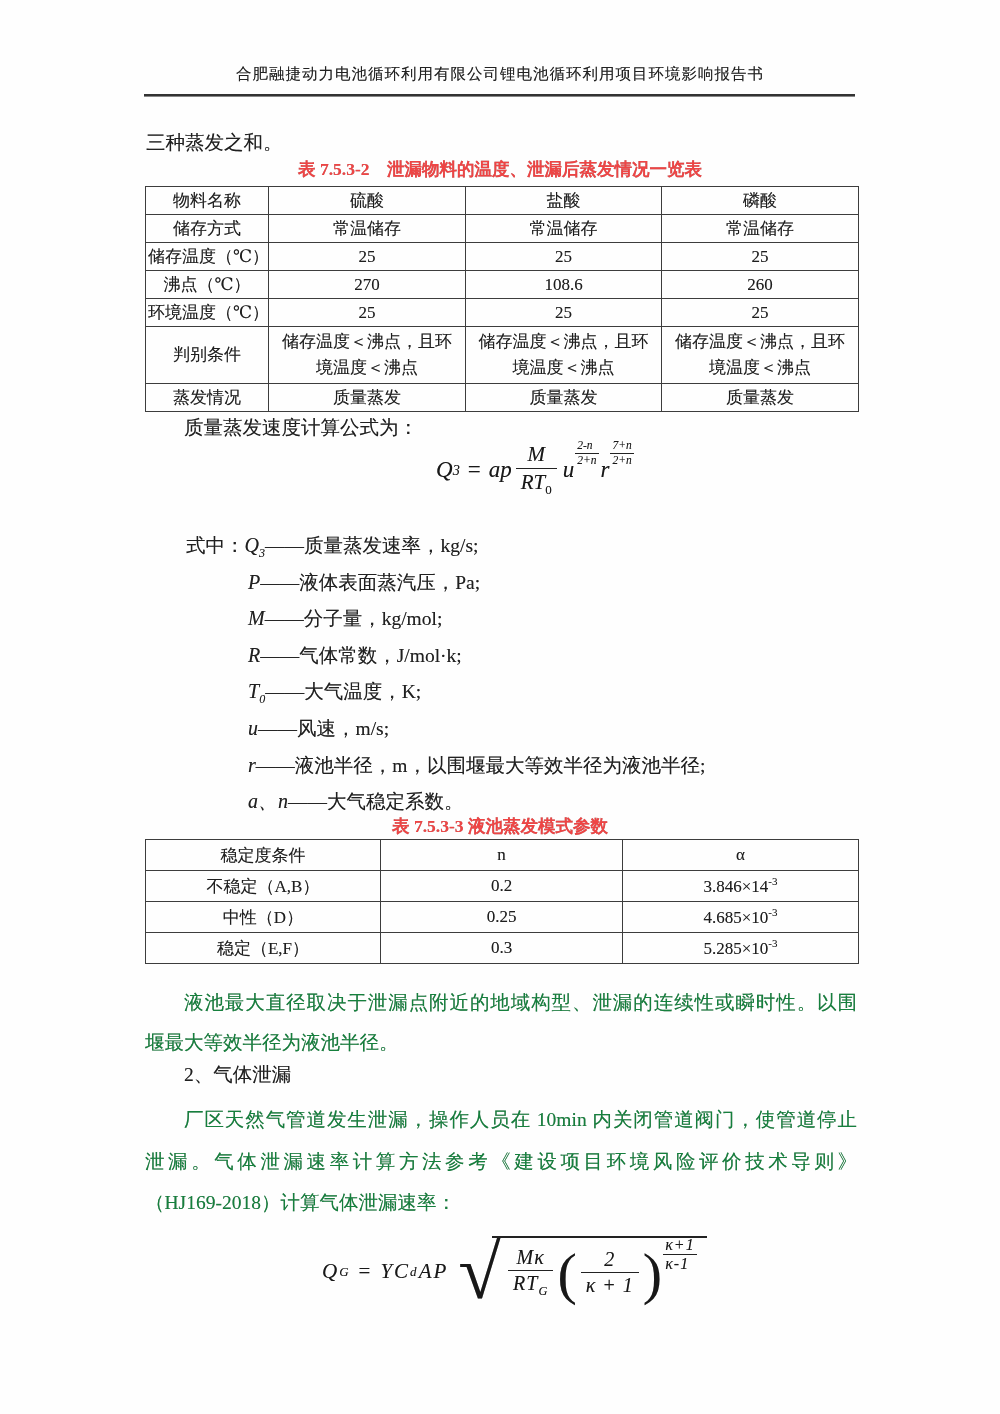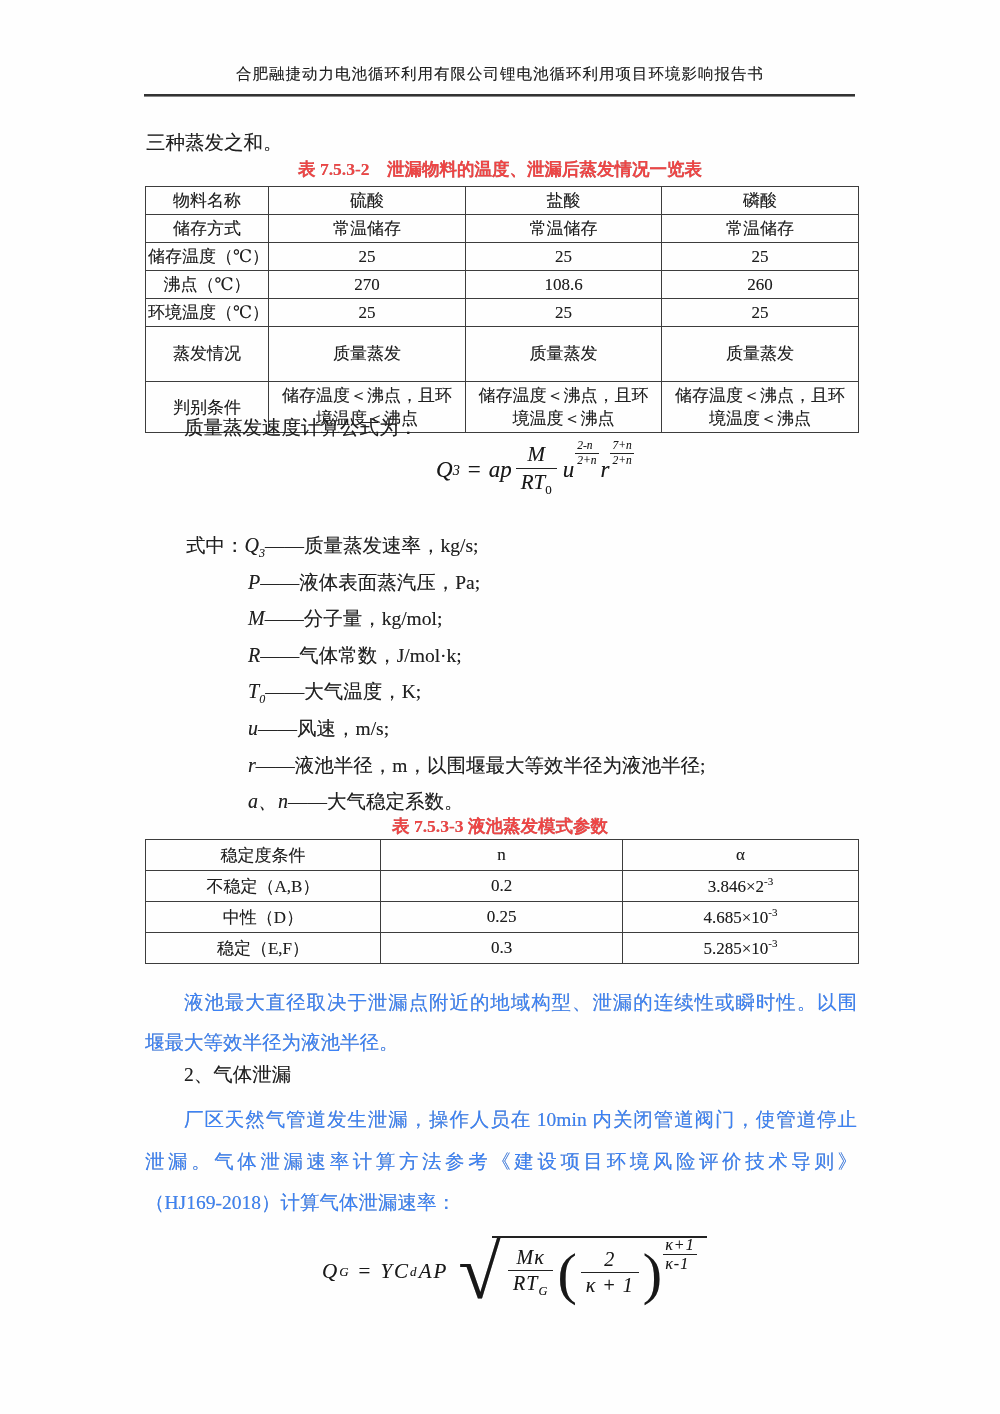--- a/index.html
+++ b/index.html
@@ -51,21 +51,21 @@
   .efrac{display:inline-flex;flex-direction:column;text-align:left;font-size:11.5px;
     transform:translateY(-17px);margin-left:1px;font-style:italic;line-height:1.15;}
   .efrac .enum{border-bottom:1px solid #222;padding:0 2px;}
   .efrac .eden{padding:0 2px;}
   
   .where{position:absolute;top:527px;left:186px;font-size:19.5px;}
   .w-item{height:36.6px;line-height:36.6px;white-space:nowrap;}
   .w-item.cont{padding-left:62px;}
   .w-sym{font-size:20px;}
   
-  .para{position:absolute;left:145px;width:712px;font-size:19.5px;color:#3b82f6;}
+  .para{position:absolute;left:145px;width:712px;font-size:19.5px;color:#15803d;}
   .p1{top:983px;}
   .p1 .line{height:40px;line-height:40px;}
   .sec2{position:absolute;top:1061px;left:145px;font-size:19.5px;text-indent:2em;}
   .p2{top:1099px;}
   .p2 .line{height:41.5px;line-height:41.5px;}
   .line.stretch{text-align:justify;text-align-last:justify;}
   .line.indent{text-indent:2em;}
   
   .f2{top:1236px;left:322px;font-size:21px;letter-spacing:2px;}
   .f2 .lead{display:inline-flex;align-items:center;margin-right:10px;}
@@ -123,30 +123,30 @@
       <td>108.6</td>
       <td>260</td>
     </tr>
     <tr>
       <td class="lbl">环境温度（℃）</td>
       <td>25</td>
       <td>25</td>
       <td>25</td>
     </tr>
     <tr>
+      <td class="lbl">判别条件</td>
+      <td>储存温度＜沸点，且环境温度＜沸点</td>
+      <td>储存温度＜沸点，且环境温度＜沸点</td>
+      <td>储存温度＜沸点，且环境温度＜沸点</td>
+    </tr>
+    <tr>
       <td class="lbl">蒸发情况</td>
       <td>质量蒸发</td>
       <td>质量蒸发</td>
       <td>质量蒸发</td>
-    </tr>
-    <tr>
-      <td class="lbl">判别条件</td>
-      <td>储存温度＜沸点，且环境温度＜沸点</td>
-      <td>储存温度＜沸点，且环境温度＜沸点</td>
-      <td>储存温度＜沸点，且环境温度＜沸点</td>
     </tr>
   </tbody>
     </table>
 
   <div class="f-intro">质量蒸发速度计算公式为：</div>
 
   <div class="formula f1">
     <span class="it">Q</span>
       <sub class="it">3</sub>
     <span class="op">=</span>
@@ -208,21 +208,21 @@
       </colgroup>
     <tbody>
         <tr>
       <th>稳定度条件</th>
       <th>n</th>
       <th>α</th>
     </tr>
     <tr>
       <td>不稳定（A,B）</td>
       <td>0.2</td>
-      <td><span>3.846×2</span><sup>-3</sup></td>
+      <td><span>3.846×14</span><sup>-3</sup></td>
     </tr>
     <tr>
       <td>中性（D）</td>
       <td>0.25</td>
       <td><span>4.685×10</span><sup>-3</sup></td>
     </tr>
     <tr>
       <td>稳定（E,F）</td>
       <td>0.3</td>
       <td><span>5.285×10</span><sup>-3</sup></td>

